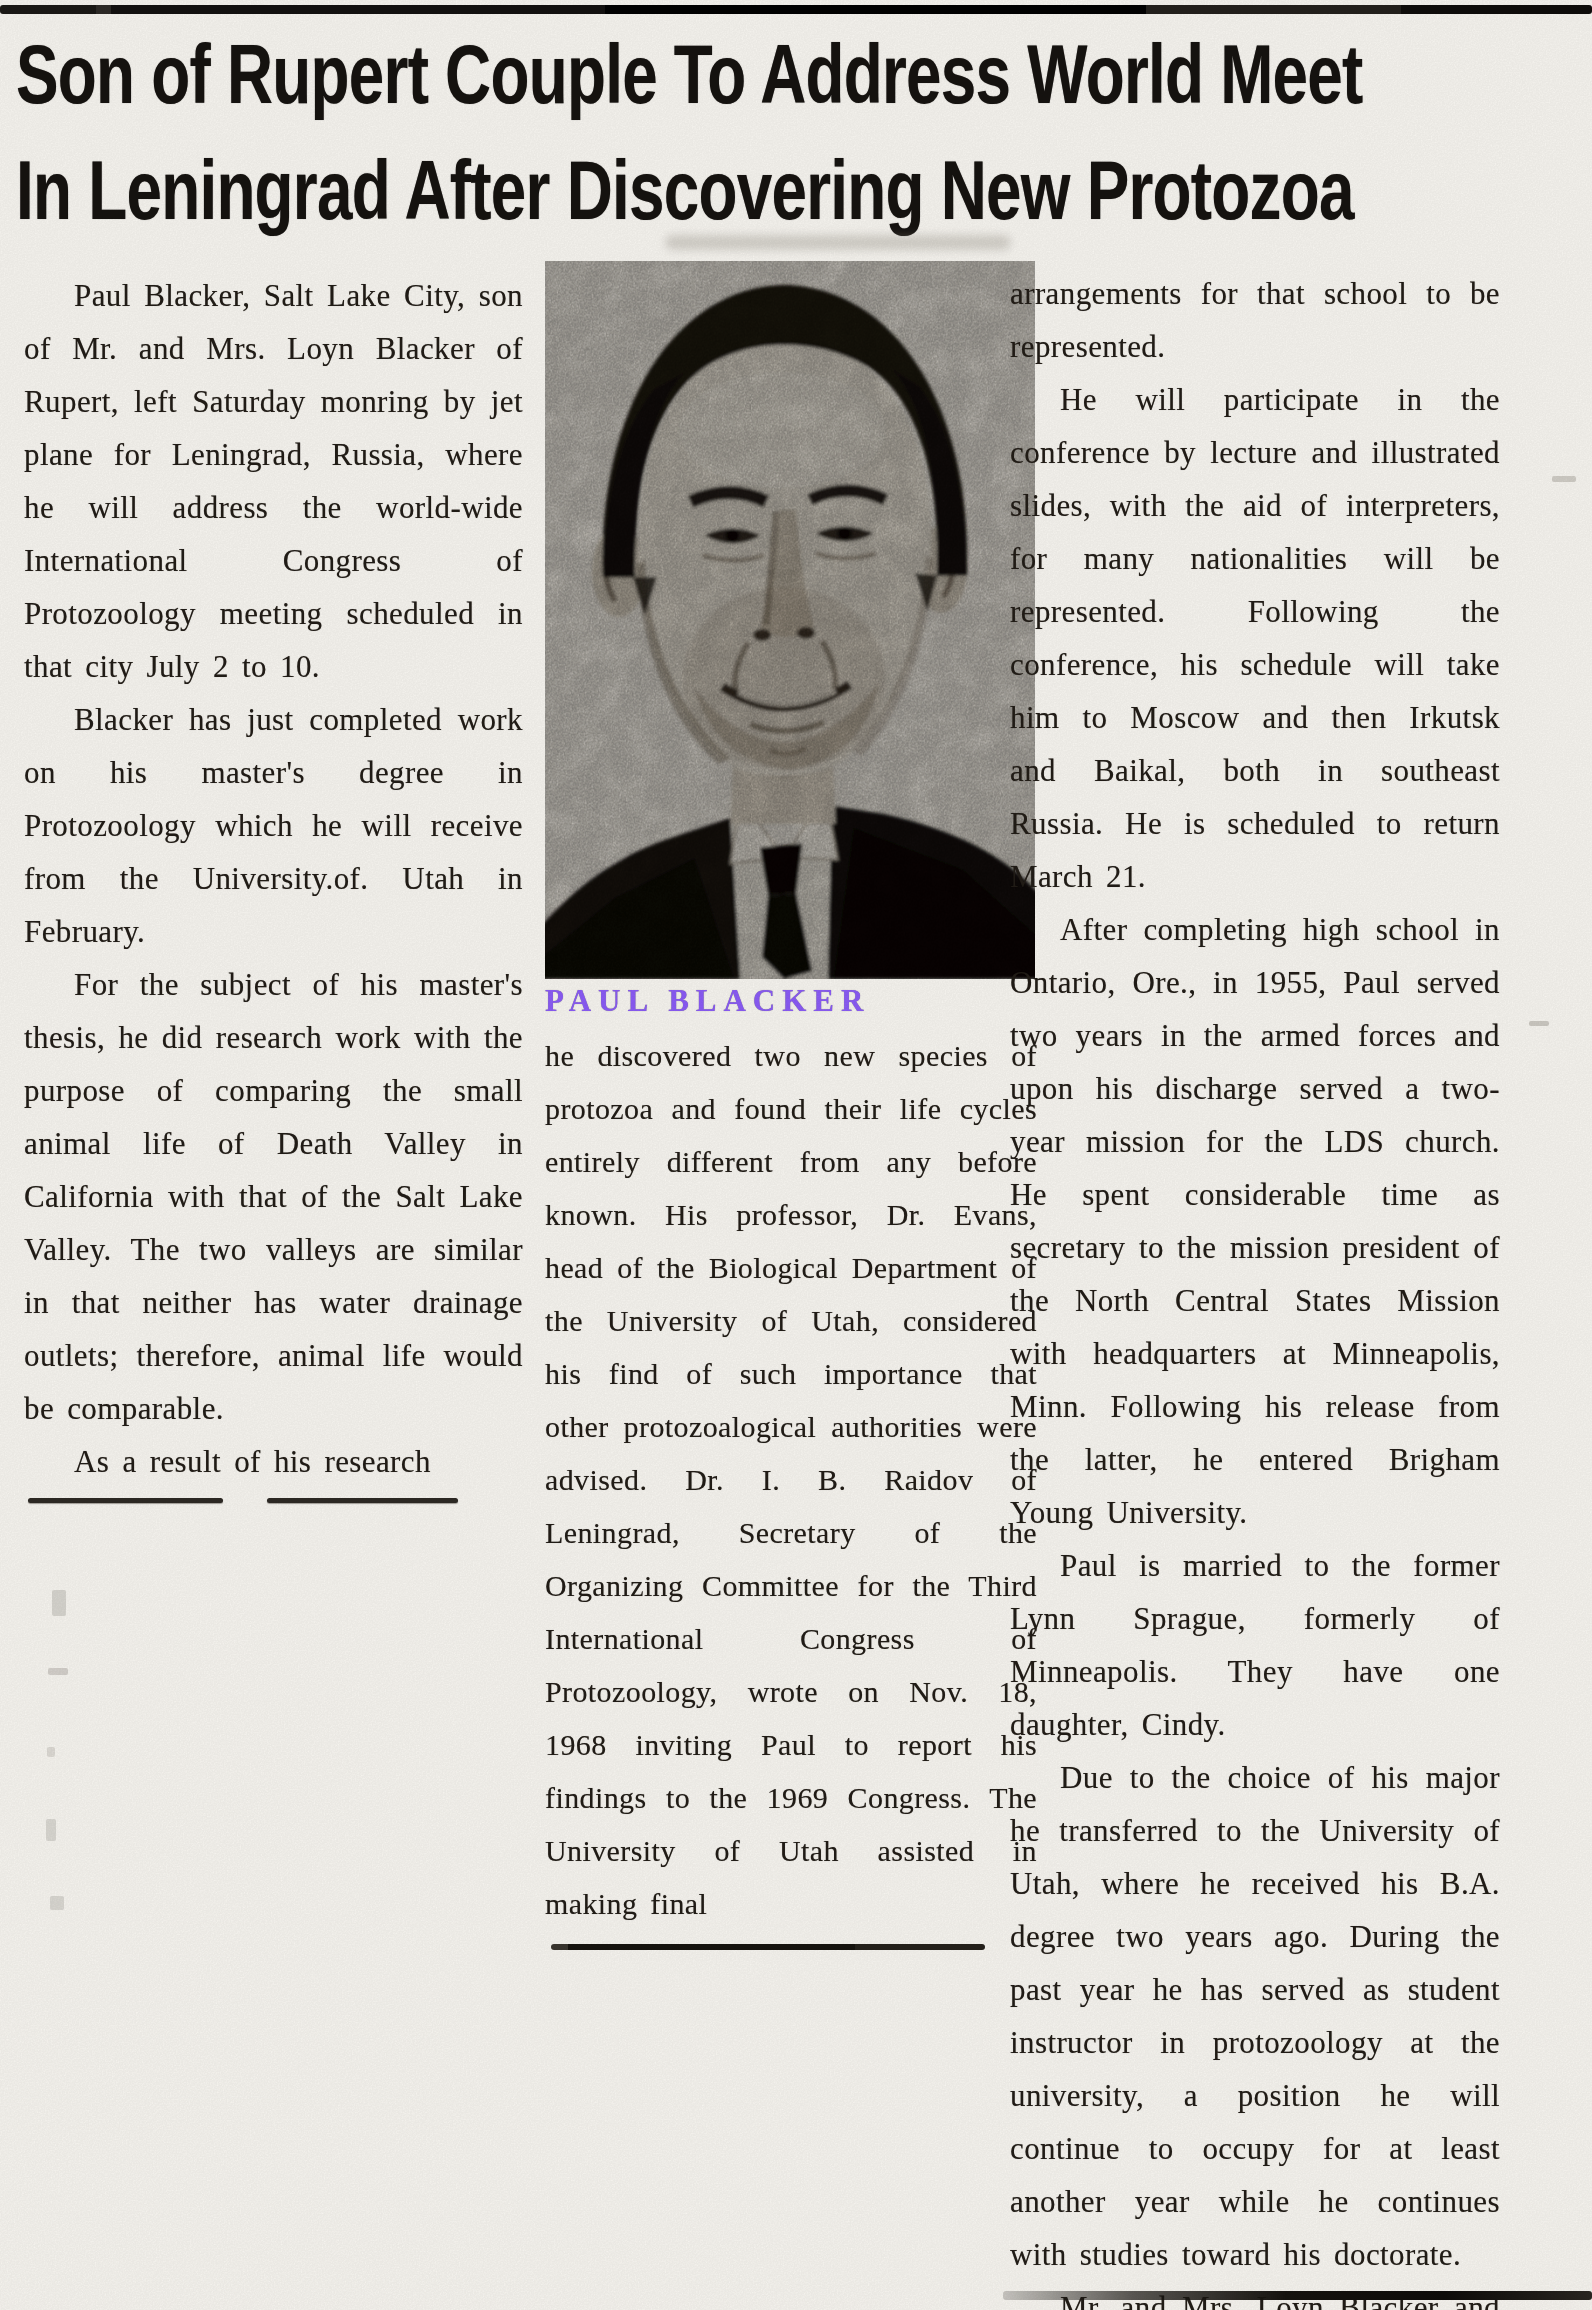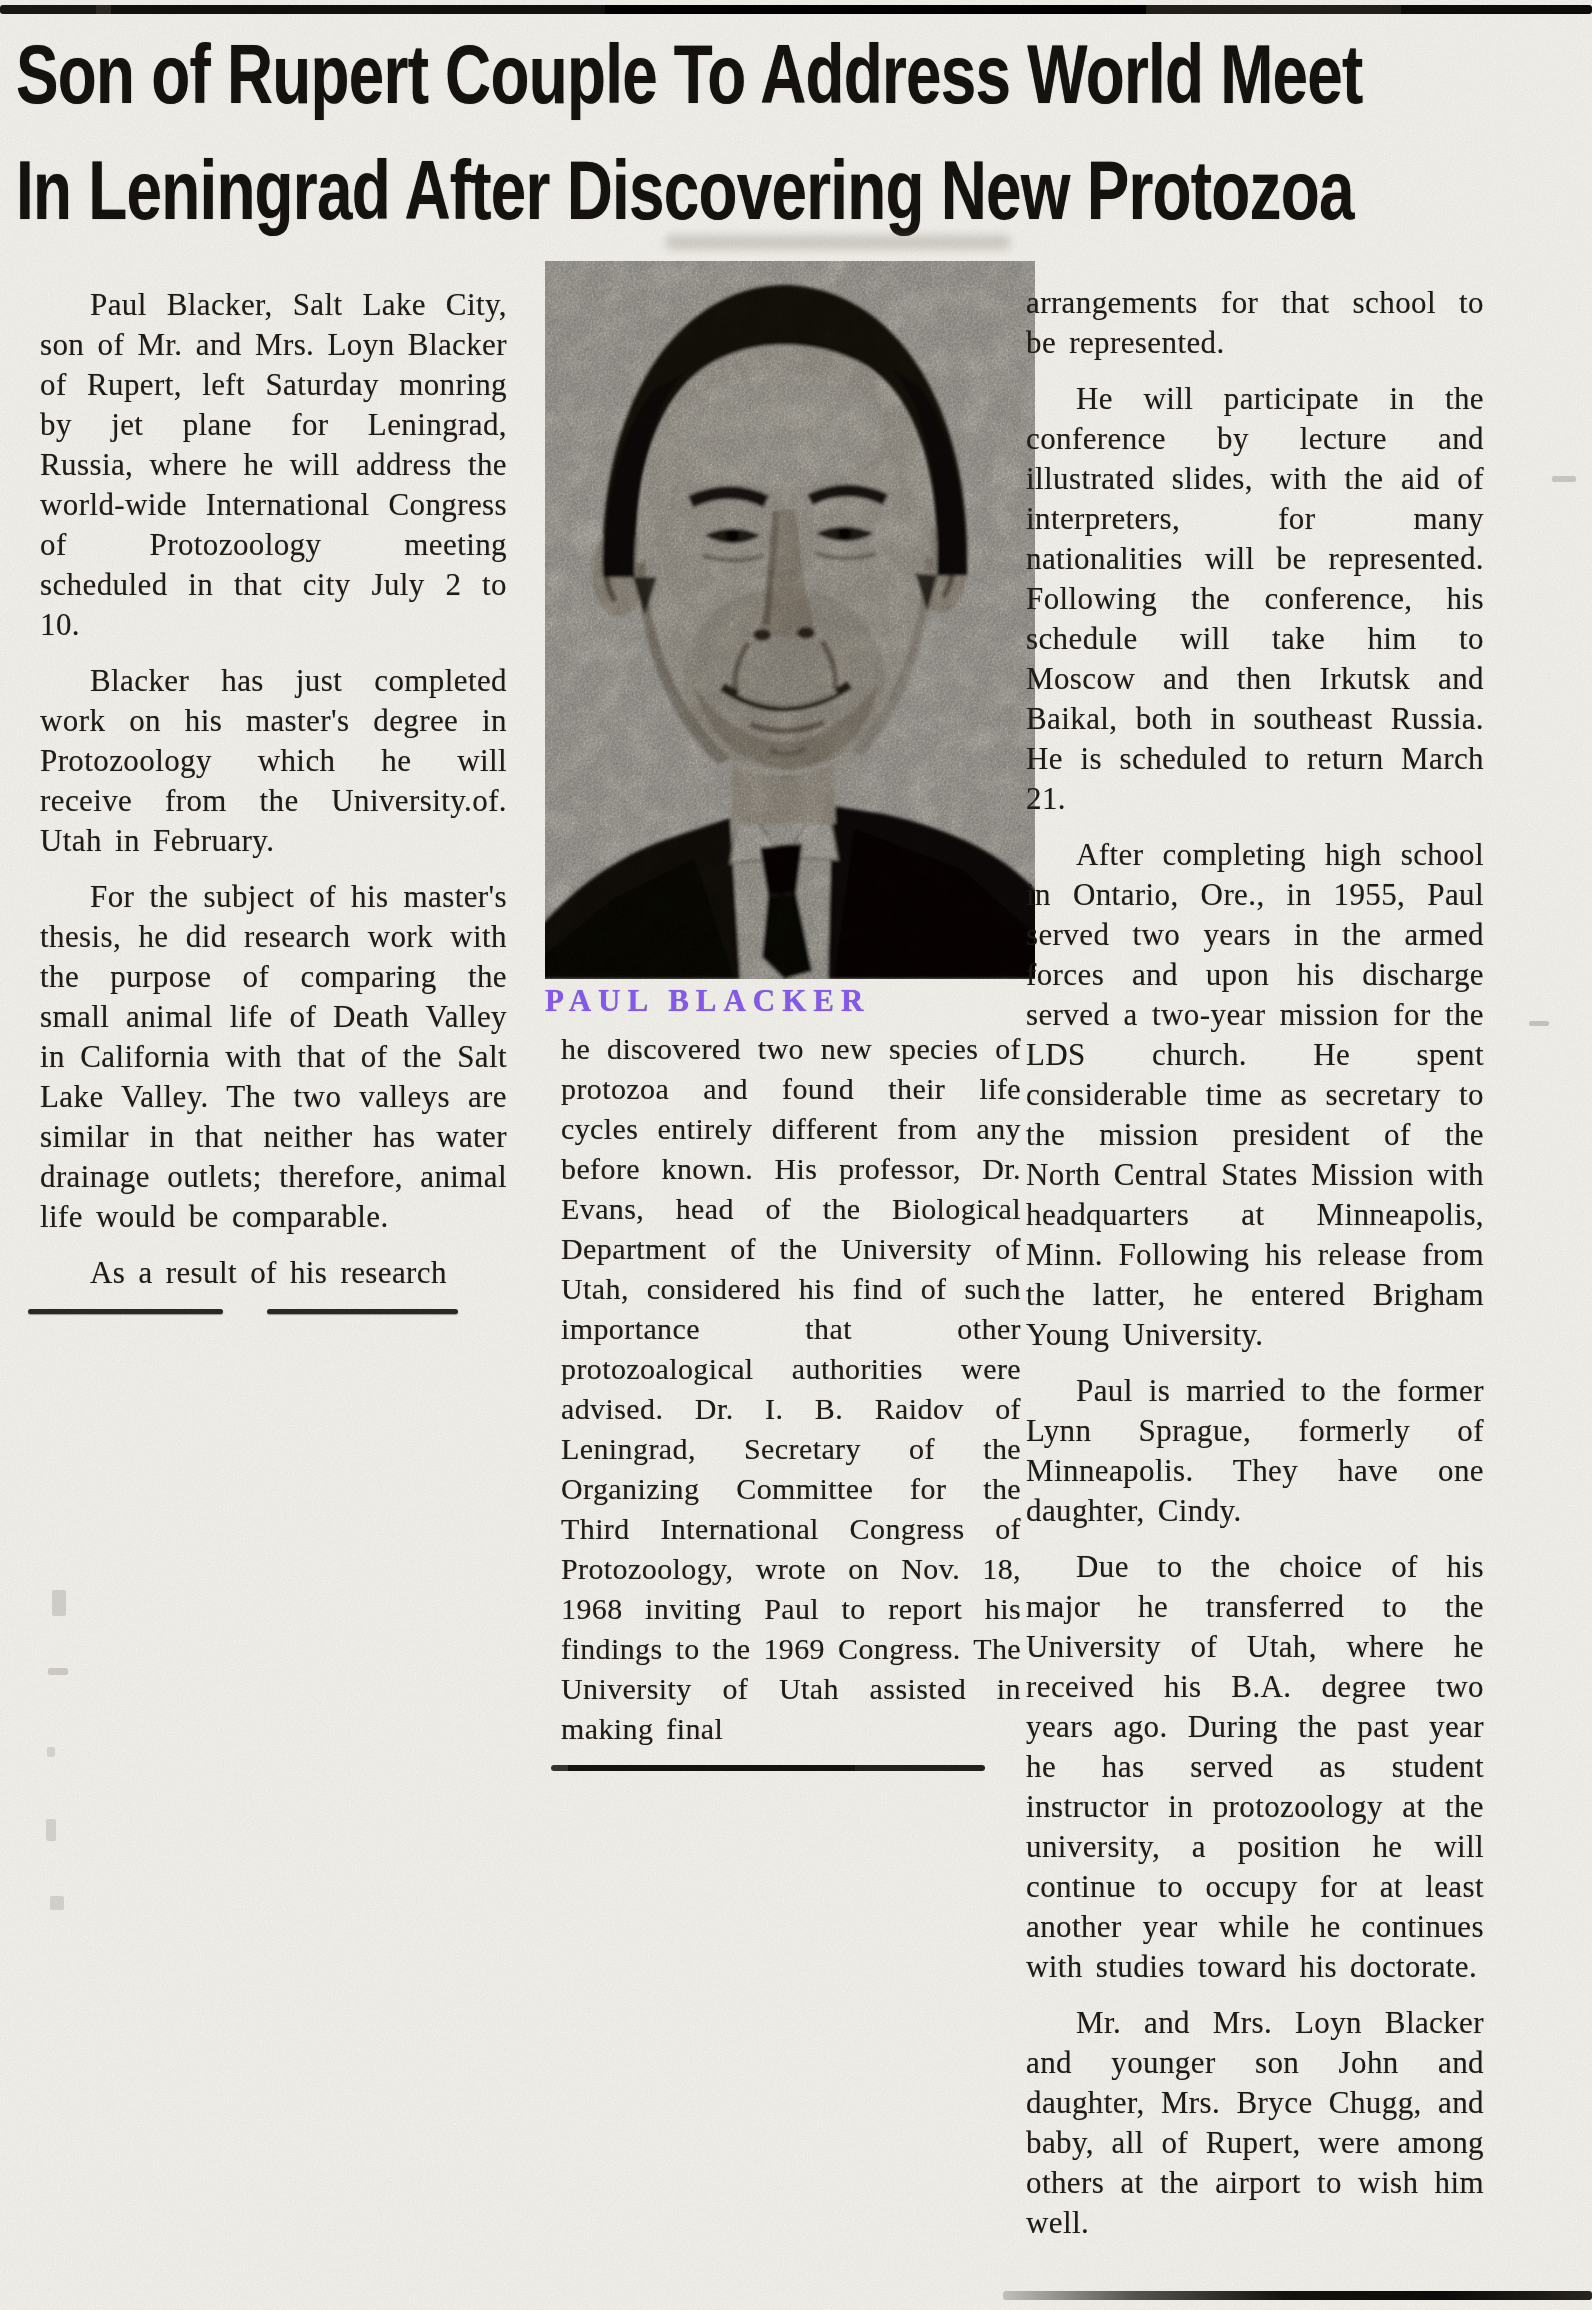--- a/index.html
+++ b/index.html
@@ -32,22 +32,22 @@
     font-size:84px;line-height:116px;
     letter-spacing:-1px;
     color:#161310;
     transform:scaleX(0.76);
     transform-origin:left center;
     text-shadow:0 0 1px rgba(20,16,12,.55);
   }
   
   .col{position:absolute;}
   .col p{
-    margin:16px;
-    font-size:31px;line-height:40px;
+    margin:0;
+    font-size:31px;line-height:53px;
     text-align:justify;
     word-spacing:5px;letter-spacing:0.4px;
     text-shadow:0 0 0.7px rgba(30,24,18,.45);
   }
   .col-middle p{font-size:30px;}
   .col p.ind{text-indent:50px;}
   .col-left{left:24px;top:269px;width:499px;}
   .col-middle{left:545px;top:261px;width:492px;}
   .col-right{left:1010px;top:267px;width:490px;}
   

